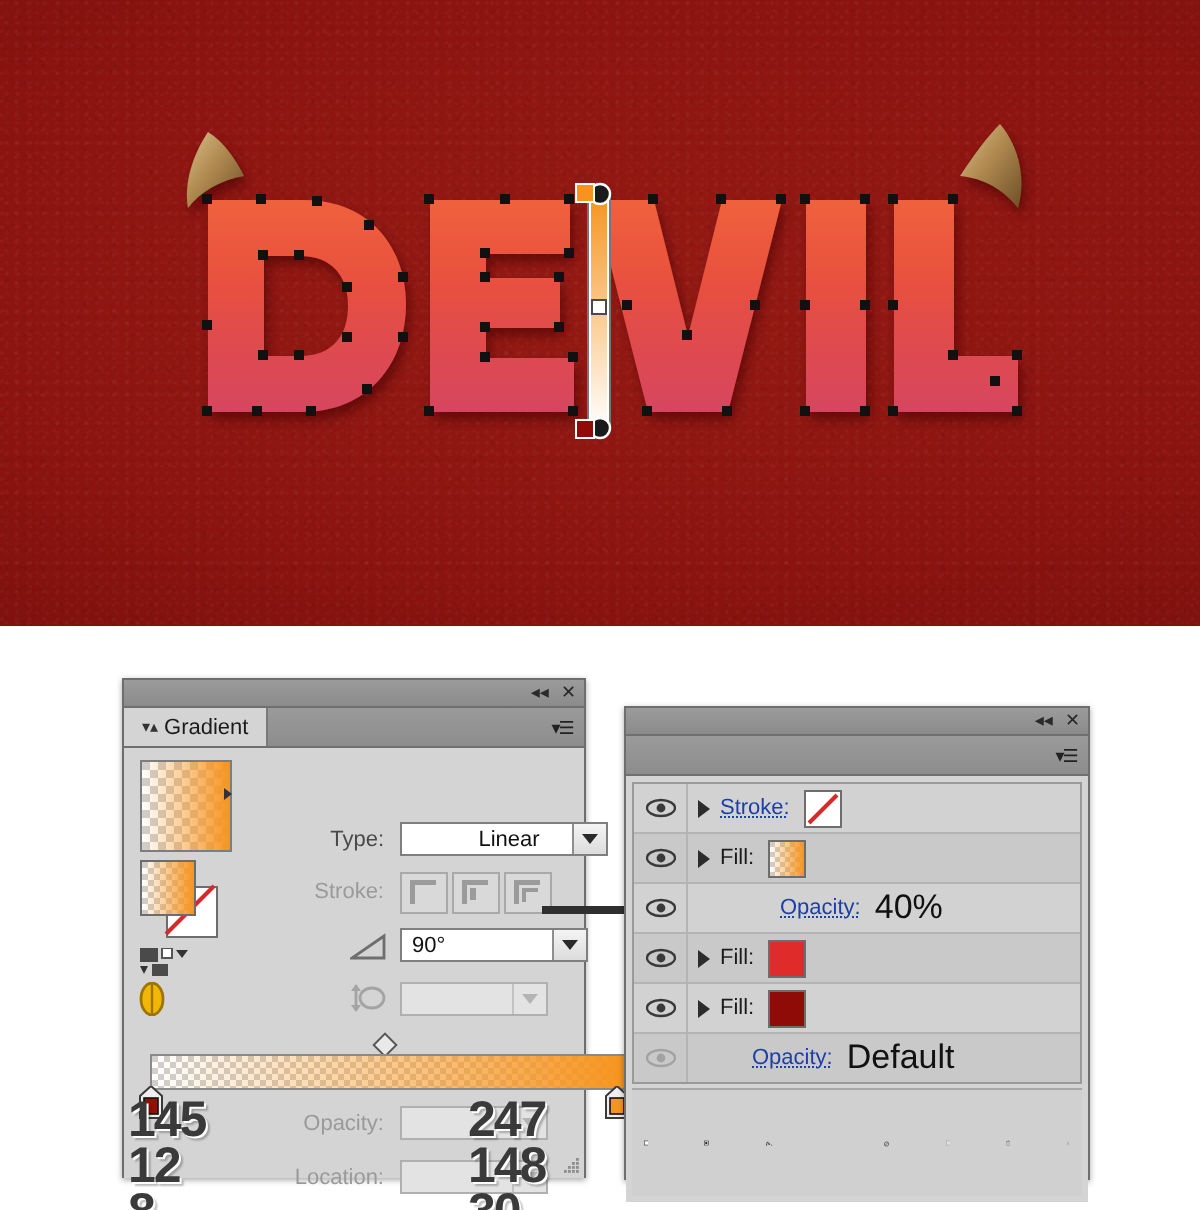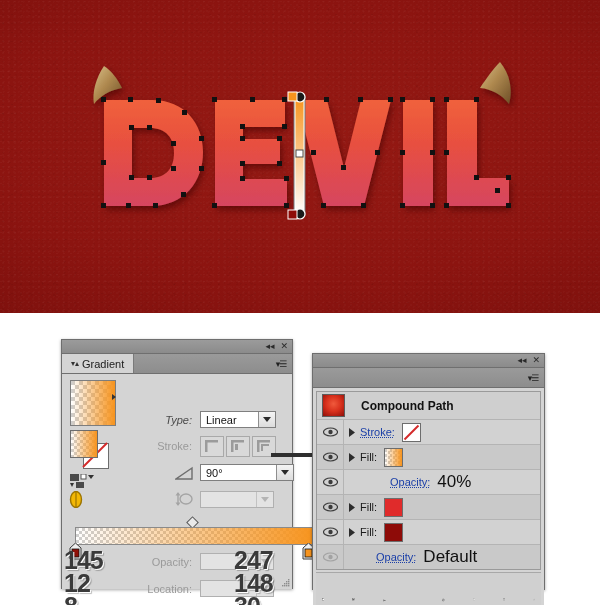--- a/index.html
+++ b/index.html
@@ -360,22 +360,22 @@
         <polygon points="18,1 24,1 21,5" fill="#333"></polygon>
         <polygon points="0,9 4,9 2,13" fill="#333"></polygon>
         <rect x="6" y="8" width="8" height="6" fill="#4a4a4a"></rect>
       </svg>
 
       <svg class="rev-label" width="14" height="17" viewBox="0 0 14 17">
         <ellipse cx="7" cy="8.5" rx="5.5" ry="8" fill="#f2b705" stroke="#9c7400" stroke-width="1.4"></ellipse>
         <line x1="7" y1="1" x2="7" y2="16" stroke="#9c7400" stroke-width="1.2"></line>
       </svg>
 
-      <div class="field-label" style="left:92px;top:40px;width:38px;font-style:italic;">Type:</div>
-      <div class="inp" style="left:138px;top:37px;width:76px;">
+      <div class="field-label" style="left:92px;top:40px;width:38px;">Type:</div>
+      <div class="inp" style="left:138px;top:37px;width:104px;justify-content:center;">
         <span>Linear</span>
         <span class="inp-caret">
             <i class="caret-tri"></i>
           </span>
       </div>
 
       <div class="field-label dim" style="left:86px;top:66px;width:44px;">Stroke:</div>
       <div class="strokebtns" style="left:138px;top:62px;">
         <div class="sbtn">
           <svg width="14" height="13" viewBox="0 0 14 13">
@@ -496,24 +496,20 @@
     </div>
 
     <div class="panel-tabrow">
       <div class="tabrow-spacer"></div>
       <div class="panel-menu">▾☰</div>
     </div>
 
     <div class="panel-body app-body">
       <div class="app-list">
 
-        <div class="app-row header">
-          <div class="cp-thumb"></div>
-          <span class="cp-title">Compound Path</span>
-        </div>
 
         <div class="app-row">
           <div class="eye-cell">
             <svg width="15" height="10" viewBox="0 0 15 10">
               <ellipse cx="7.5" cy="5" rx="7" ry="4" fill="none" stroke="#3a3a3a" stroke-width="1.2"></ellipse>
               <circle cx="7.5" cy="5" r="2.2" fill="#3a3a3a"></circle>
             </svg>
           </div>
           <div class="disc-cell">
             <svg width="8" height="9" viewBox="0 0 8 9">

